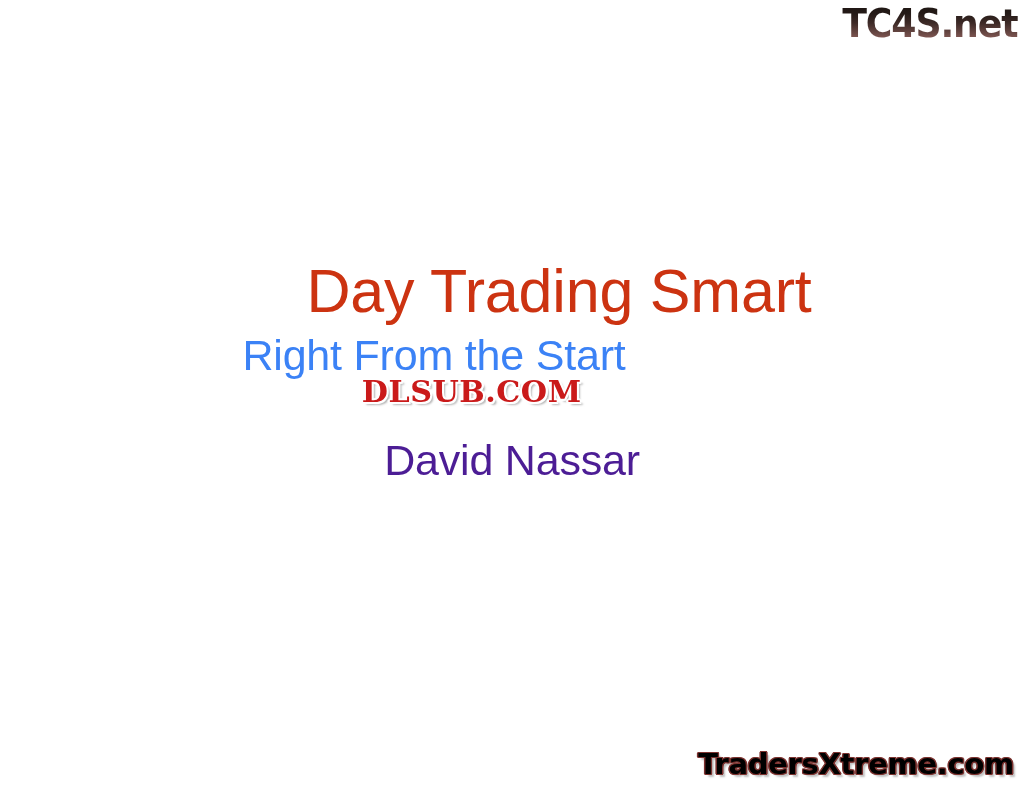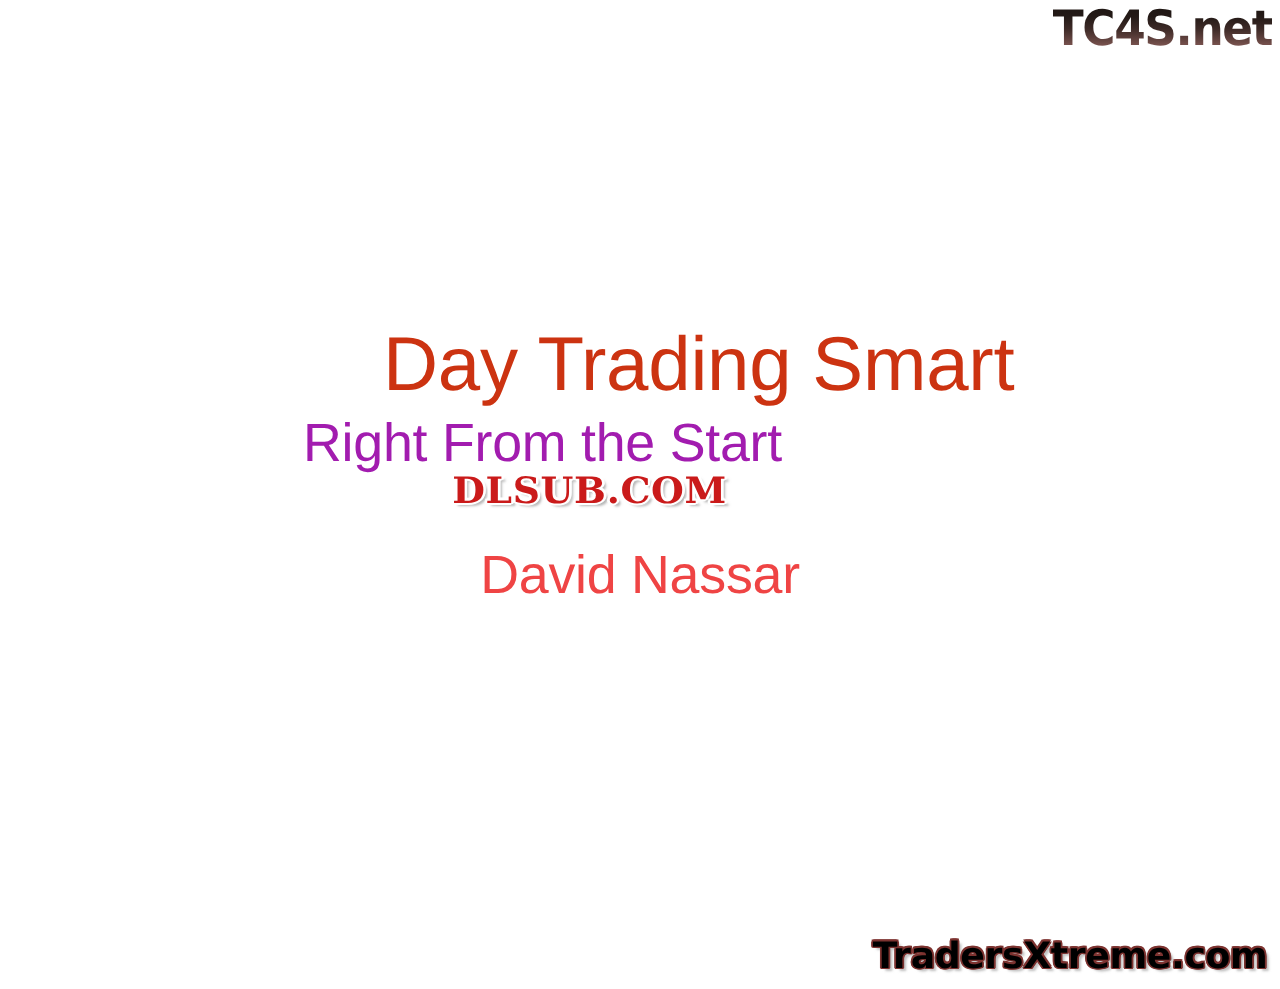--- a/index.html
+++ b/index.html
@@ -74,34 +74,34 @@
 
   #subtitle {
     position: absolute;
     left: 0;
     top: 332px;
     width: 868px;
     font-size: 43px;
     line-height: 47px;
     font-weight: normal;
     letter-spacing: -0.2px;
-    color: #a21caf;
+    color: #3b82f6;
     white-space: nowrap;
   }
 
   #author {
     position: absolute;
     left: 0;
     top: 437px;
     width: 1024px;
     font-size: 43px;
     line-height: 47px;
     font-weight: normal;
     letter-spacing: -0.2px;
-    color: #ef4444;
+    color: #4c1d95;
     white-space: nowrap;
   }
 
   
   #dlsub-watermark {
     position: absolute;
     left: 366px;
     top: 374px;
     width: 292px;
     height: 38px;

